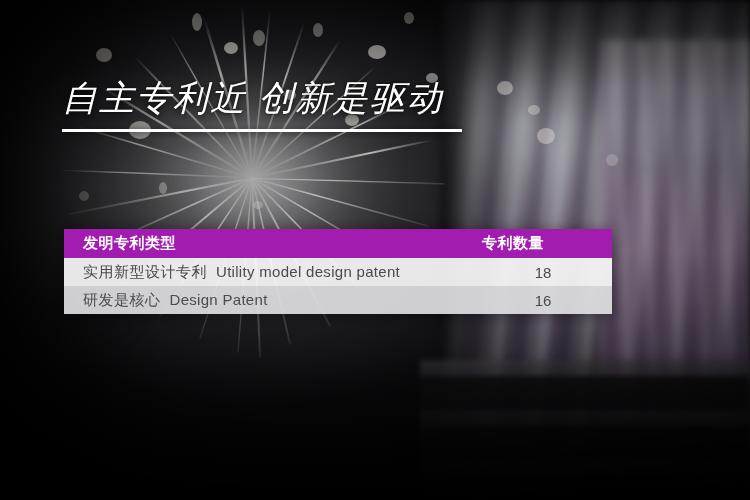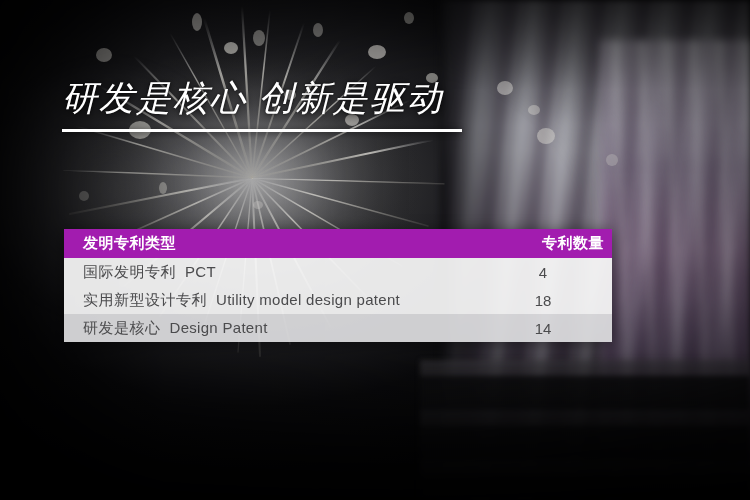--- a/index.html
+++ b/index.html
@@ -159,21 +159,21 @@
   .patent-table thead th {
     height: 29px;
     background: #a21caf;
     color: #ffffff;
     font-size: 15px;
     font-weight: 700;
     letter-spacing: 0.5px;
     vertical-align: middle;
   }
   .th-type  { text-align: left;  padding-left: 19px !important; }
-  .th-count { text-align: right; width: 122px; padding-right: 8px !important; }
+  .th-count { text-align: left; width: 122px; padding-right: 8px !important; }
 
   .patent-table tbody tr { height: 28px; }
   .patent-table tbody tr.odd  td { background: rgba(247,247,247,0.93); }
   .patent-table tbody tr.even td { background: rgba(222,222,224,0.93); }
 
   .patent-table tbody td {
     color: #4b4b4d;
     font-size: 15px;
     vertical-align: middle;
   }
@@ -285,49 +285,43 @@
           <ellipse cx="258" cy="205" rx="5" ry="4" opacity="0.4"></ellipse>
         </g>
       </svg>
     </div>
 
     <div class="bg-vignette"></div>
   </div>
 
   <div class="content">
 
-    <div class="headline-top">研发是核心 创新是驱动</div>
+    <div class="headline-top">自主专利近 创新是驱动</div>
 
     <div class="rule"></div>
 
 
     <table class="patent-table">
       <thead>
         <tr>
           <th class="th-type">发明专利类型</th>
           <th class="th-count">专利数量</th>
         </tr>
       </thead>
       <tbody>
         <tr class="odd">
           <td class="cell-type">
-            <span class="zh">国际发明专利</span><span class="en">PCT</span>
-          </td>
-          <td class="cell-count">4</td>
-        </tr>
-        <tr class="odd">
-          <td class="cell-type">
             <span class="zh">实用新型设计专利</span><span class="en">Utility model design patent</span>
           </td>
           <td class="cell-count">18</td>
         </tr>
         <tr class="even">
           <td class="cell-type">
             <span class="zh">研发是核心</span><span class="en">Design Patent</span>
           </td>
-          <td class="cell-count">14</td>
+          <td class="cell-count">16</td>
         </tr>
       </tbody>
     </table>
 
 
   </div>
 </div>
 
 </body></html>

